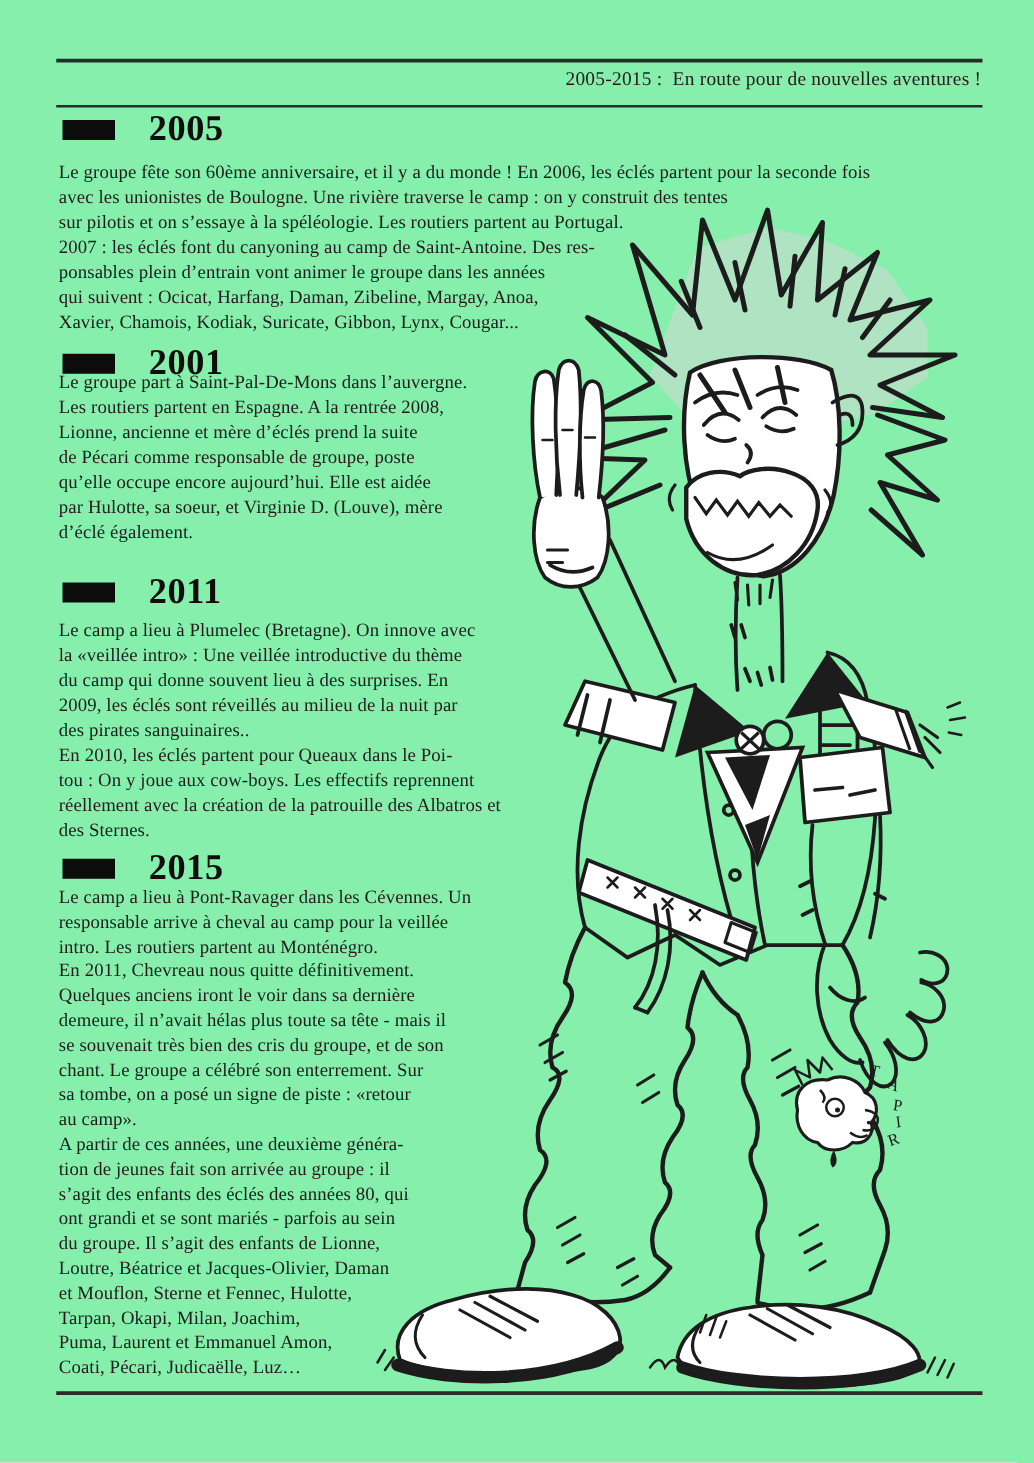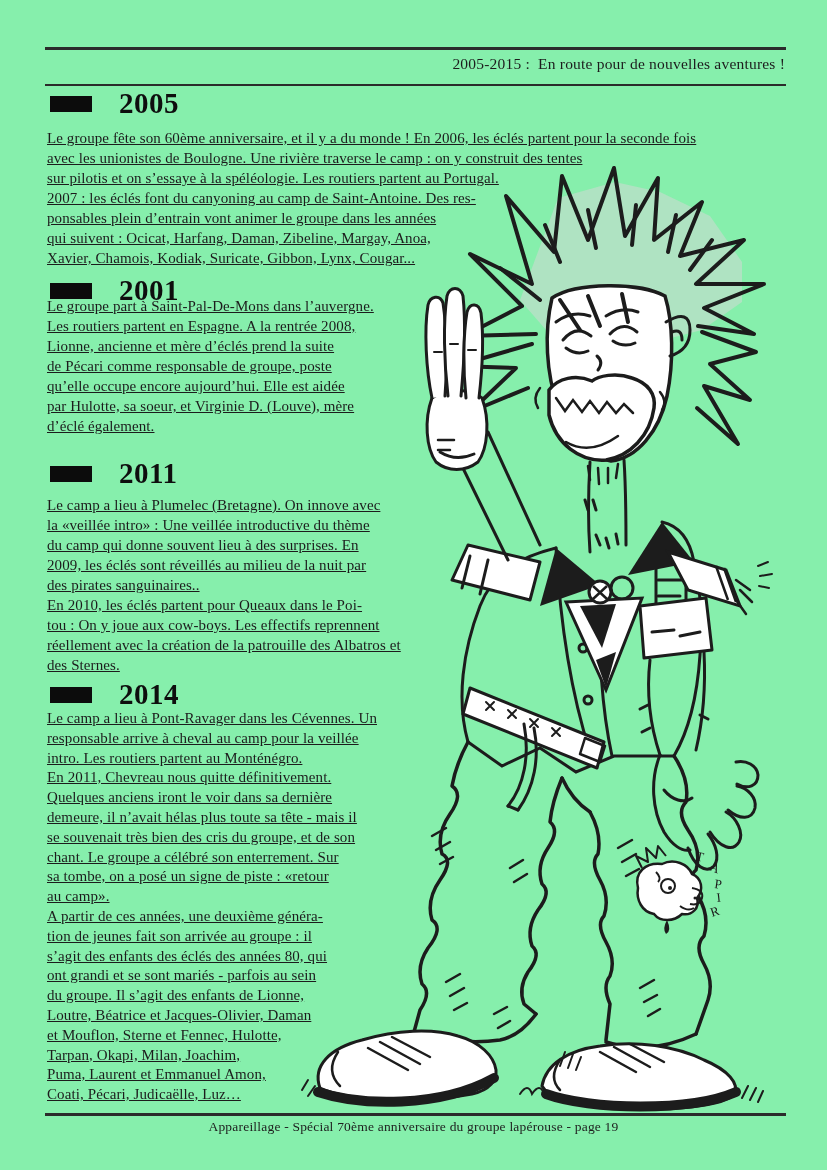--- a/index.html
+++ b/index.html
@@ -11,21 +11,21 @@
   .rule { position:absolute; background:#2b2b2b; }
   .header-title {
     position:absolute; top:55px; right:42px;
     font-size:15.5px; color:#1d1d1d; white-space:pre; letter-spacing:.2px;
   }
   .heading { position:absolute; left:50px; display:flex; align-items:center; gap:27px; }
   .heading .bar { width:42px; height:16px; background:#0c0c0c; }
   .heading .year { font-weight:bold; font-size:29px; color:#0e0e0e; letter-spacing:.5px; line-height:1; }
   .para {
     position:absolute; left:47px; white-space:pre;
-    font-size:15px; line-height:20px; color:#1c1c1c; letter-spacing:.1px;text-decoration:underline;
+    font-size:15px; line-height:20px; color:#1c1c1c; letter-spacing:.1px;
   }
   .para.tight { line-height:19.8px; }
   .footer-text {
     position:absolute; top:1119px; left:0; width:100%; text-align:center;
     font-size:13.5px; color:#1d1d1d; letter-spacing:.2px;
   }
   .illustration { position:absolute; left:0; top:0; pointer-events:none; }
   .sig-letter { font-family:"Liberation Serif", serif; font-size:13px; fill:#1c1c1c; }
 </style>
 </head>
@@ -70,21 +70,21 @@
 du camp qui donne souvent lieu à des surprises. En
 2009, les éclés sont réveillés au milieu de la nuit par
 des pirates sanguinaires..
 En 2010, les éclés partent pour Queaux dans le Poi-
 tou : On y joue aux cow-boys. Les effectifs reprennent
 réellement avec la création de la patrouille des Albatros et
 des Sternes.</div>
 
   <div class="heading" style="top:680px;">
     <span class="bar"></span>
-    <span class="year">2014</span>
+    <span class="year">2015</span>
   </div>
   <div class="para tight" style="top:709px;">Le camp a lieu à Pont-Ravager dans les Cévennes. Un
 responsable arrive à cheval au camp pour la veillée
 intro. Les routiers partent au Monténégro.
 En 2011, Chevreau nous quitte définitivement.
 Quelques anciens iront le voir dans sa dernière
 demeure, il n’avait hélas plus toute sa tête - mais il
 se souvenait très bien des cris du groupe, et de son
 chant. Le groupe a célébré son enterrement. Sur
 sa tombe, on a posé un signe de piste : «retour
@@ -271,15 +271,14 @@
       <path d="M 667 920 q -5 9 -1 14 q 6 -3 1 -14 Z" fill="#1c1c1c"></path>
       <text class="sig-letter" x="695" y="860" transform="rotate(12 695 860)">T</text>
       <text class="sig-letter" x="709" y="870" transform="rotate(22 709 870)">A</text>
       <text class="sig-letter" x="714" y="888" transform="rotate(8 714 888)">P</text>
       <text class="sig-letter" x="717" y="902" transform="rotate(-6 717 902)">I</text>
       <text class="sig-letter" x="712" y="917" transform="rotate(-18 712 917)">R</text>
     </g>
   </svg>
 
   <div class="rule" style="top:1113px;left:45px;width:741px;height:3px;"></div>
-  <div class="footer-text">Appareillage - Spécial 70ème anniversaire du groupe lapérouse - page 19</div>
 
 </div>
 
 </body></html>

